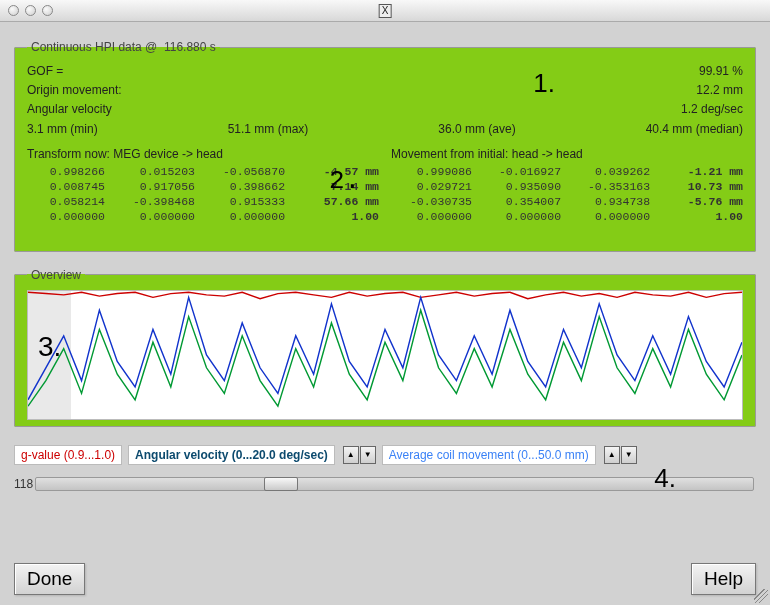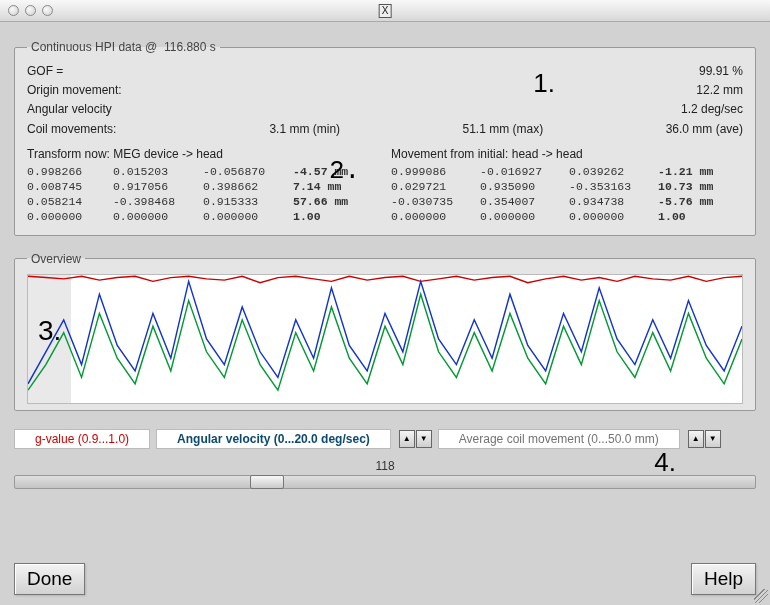--- a/index.html
+++ b/index.html
@@ -52,44 +52,44 @@
     flex: 1;
     background: #d2d2d2;
     padding: 12px 14px 10px 14px;
     position: relative;
     display: flex;
     flex-direction: column;
   }
   fieldset.groupbox {
     border: 1px solid #999;
     border-radius: 2px;
-    padding: 8px 12px 12px 12px;
+    padding: 8px 12px 28px 12px;
     margin: 6px 0 10px 0;
-    background: #e5e5e5;
+    background: #84cc16;
     position: relative;
   }
   fieldset.groupbox > legend {
     padding: 0 4px;
     color: #444;
   }
   .info-rows { line-height: 1.6; color: #222; }
   .info-row { display: flex; gap: 6px; justify-content: space-between; }
   .info-label { min-width: 120px; }
   .coil-line { display: flex; gap: 14px; }
   .matrices {
     display: flex;
     gap: 12px;
     margin-top: 8px;
     font-family: "Lucida Console","Courier New",monospace;
     font-size: 11.5px;
   }
   .mat-col { flex: 1; }
   .mat-title { margin-bottom: 4px; font-family: "Helvetica Neue",Arial,sans-serif; font-size: 12px; color: #222; }
   .mat-grid { display: grid; grid-template-columns: repeat(4, auto); column-gap: 8px; row-gap: 2px; }
-  .mat-grid span { text-align: left; min-width: 58px; white-space: pre; }
+  .mat-grid span { text-align: right; min-width: 58px; white-space: pre; }
   .mat-grid span.tx { min-width: 66px; font-weight: bold; }
   .annot-num {
     position: absolute;
     font-size: 26px;
     color: #000;
     font-weight: 500;
     pointer-events: none;
   }
   .annot1 { top: 14px; right: 200px; }
   .annot2 {
@@ -109,45 +109,45 @@
   .legend-row {
     display: flex;
     align-items: center;
     gap: 6px;
     margin: 8px 0 4px 0;
     position: relative;
   }
   .legend-item {
     background: #fff;
     border: 1px solid #bbb;
-    padding: 2px 20px;
+    padding: 2px 6px;
     font-size: 12px;
     white-space: nowrap;
   }
   .lg-red { color: #cc0000; }
   .lg-green { color: #0c4a6e; font-weight: bold; }
-  .lg-blue { color: #737373; }
+  .lg-blue { color: #3b82f6; }
   .spinner {
     display: inline-flex; flex-direction: row; gap: 1px; vertical-align: middle; margin-left: 2px;
   }
   .spinner button {
     width: 16px; height: 18px;
     background: linear-gradient(#f4f4f4,#cfcfcf);
     border: 1px solid #666;
     font-size: 8px;
     padding: 0;
     cursor: pointer;
   }
   .annot4 {
     position: absolute; right: 80px; top: 18px;
     font-size: 26px; color: #000; pointer-events:none;
   }
   .slider-row {
     margin-top: 6px;
-    display: flex; flex-direction: column; align-items: center;
+    display: flex; flex-direction: row; align-items: center;
   }
   .slider-label { font-size: 12px; margin-bottom: 0px; }
   input[type=range] {
     -webkit-appearance: none; width: 100%; height: 14px;
     background: linear-gradient(#e0e0e0,#c4c4c4);
     border: 1px solid #999; border-radius: 2px;
   }
   input[type=range]::-webkit-slider-thumb {
     -webkit-appearance: none;
     width: 34px; height: 14px;
@@ -208,24 +208,24 @@
         </div>
         <div class="info-row">
           <span class="info-label">Origin movement:</span>
           <span>12.2 mm</span>
         </div>
         <div class="info-row">
           <span class="info-label">Angular velocity</span>
           <span>1.2 deg/sec</span>
         </div>
         <div class="info-row coil-line">
-          <span class="info-label">Coil movements:</span>
           <span>3.1 mm (min)</span>
           <span>51.1 mm (max)</span>
           <span>36.0 mm (ave)</span>
+          <span>40.4 mm (median)</span>
         </div>
       </div>
 
       <div class="matrices">
         <div class="annot-num annot2">2.</div>
 
         <div class="mat-col">
           <div class="mat-title">Transform now:  MEG device -&gt; head</div>
           <div class="mat-grid" id="mat-left">
               <span>0.998266</span>

